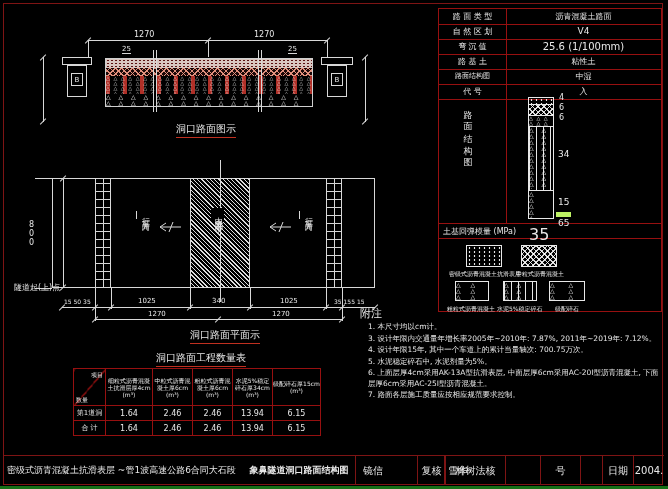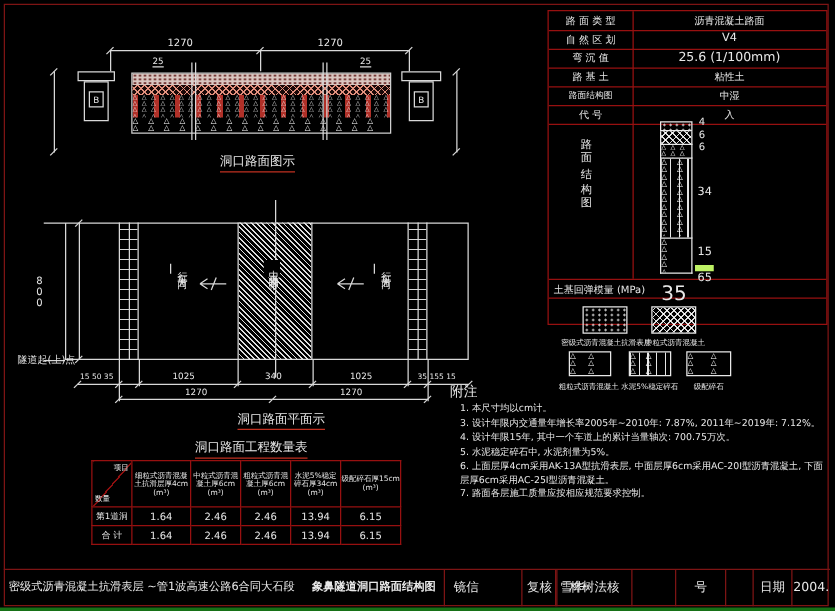--- a/index.html
+++ b/index.html
@@ -34,21 +34,21 @@
   table.qt { position:absolute; left:73px; top:368px; width:247px; border-collapse:collapse; table-layout:fixed; }
   table.qt td { border:1px solid #971010; color:#e8e8e8; text-align:center; vertical-align:middle; padding:0; overflow:hidden; }
   .qt .hdr { height:37px; font-size:6px; line-height:7px; }
   .qt .val { height:15px; font-size:8px; }
   .qt .rowlab { font-size:7px; }
   .diagcell { position:relative;
     background:linear-gradient(to bottom right, transparent calc(50% - .6px), #971010 calc(50% - .6px), #971010 calc(50% + .6px), transparent calc(50% + .6px)); }
   .diagcell .ctop { position:absolute; top:2px; right:2px; font-size:6px; }
   .diagcell .cbot { position:absolute; bottom:2px; left:2px; font-size:6px; }
   
-  #param { position:absolute; left:438px; top:8px; width:224px; height:252px; border:1px solid #971010; }
+  #param { position:absolute; left:438px; top:8px; width:224px; height:304px; border:1px solid #971010; }
   #param .hl { position:absolute; left:0; width:222px; height:1px; background:#971010; }
   #param .vl { position:absolute; top:0; width:1px; background:#971010; }
   #param .lab { position:absolute; left:0; width:67px; text-align:center; font-size:8px; line-height:15px; }
   #param .val { position:absolute; left:67px; width:155px; text-align:center; font-size:8px; line-height:15px; }
   .layerbox { border:1px solid #e8e8e8; border-top:none; }
   .layerbox:first-child { border-top:1px solid #e8e8e8; }
   
   #notes { position:absolute; left:368px; top:322px; width:294px; font-size:7.5px; line-height:10.5px; color:#e8e8e8; }
   #notes div { margin-bottom:1px; }
   
@@ -243,21 +243,21 @@
     <div class="hl" style="top:75px;"></div>
     <div class="hl" style="top:90px;"></div>
     <div class="hl" style="top:214px;"></div>
     <div class="hl" style="top:229px;"></div>
     <div class="vl" style="left:67px;height:214px;"></div>
 
     <div class="lab" style="top:0;">路 面 类 型</div>
     <div class="val" style="top:0;">沥青混凝土路面</div>
     <div class="lab" style="top:15px;">自 然 区 划</div>
     <div class="val" style="top:15px;font-size:9px;">V4</div>
-    <div class="lab" style="top:30px;">弯 沉 值</div>
+    <div class="lab" style="top:30px;font-family:Liberation Serif, serif;">弯 沉 值</div>
     <div class="val" style="top:30px;font-size:10px;">25.6 (1/100mm)</div>
     <div class="lab" style="top:45px;">路 基 土</div>
     <div class="val" style="top:45px;">粘性土</div>
     <div class="lab" style="top:60px;font-size:7px;">路面结构图</div>
     <div class="val" style="top:60px;">中湿</div>
     <div class="lab" style="top:75px;">代 号</div>
     <div class="val" style="top:75px;">入</div>
 
     <div class="t vert" style="left:22px;top:94px;font-size:9px;letter-spacing:12px;">路面结构图</div>
     <div class="a" style="left:89px;top:88px;width:26px;">

